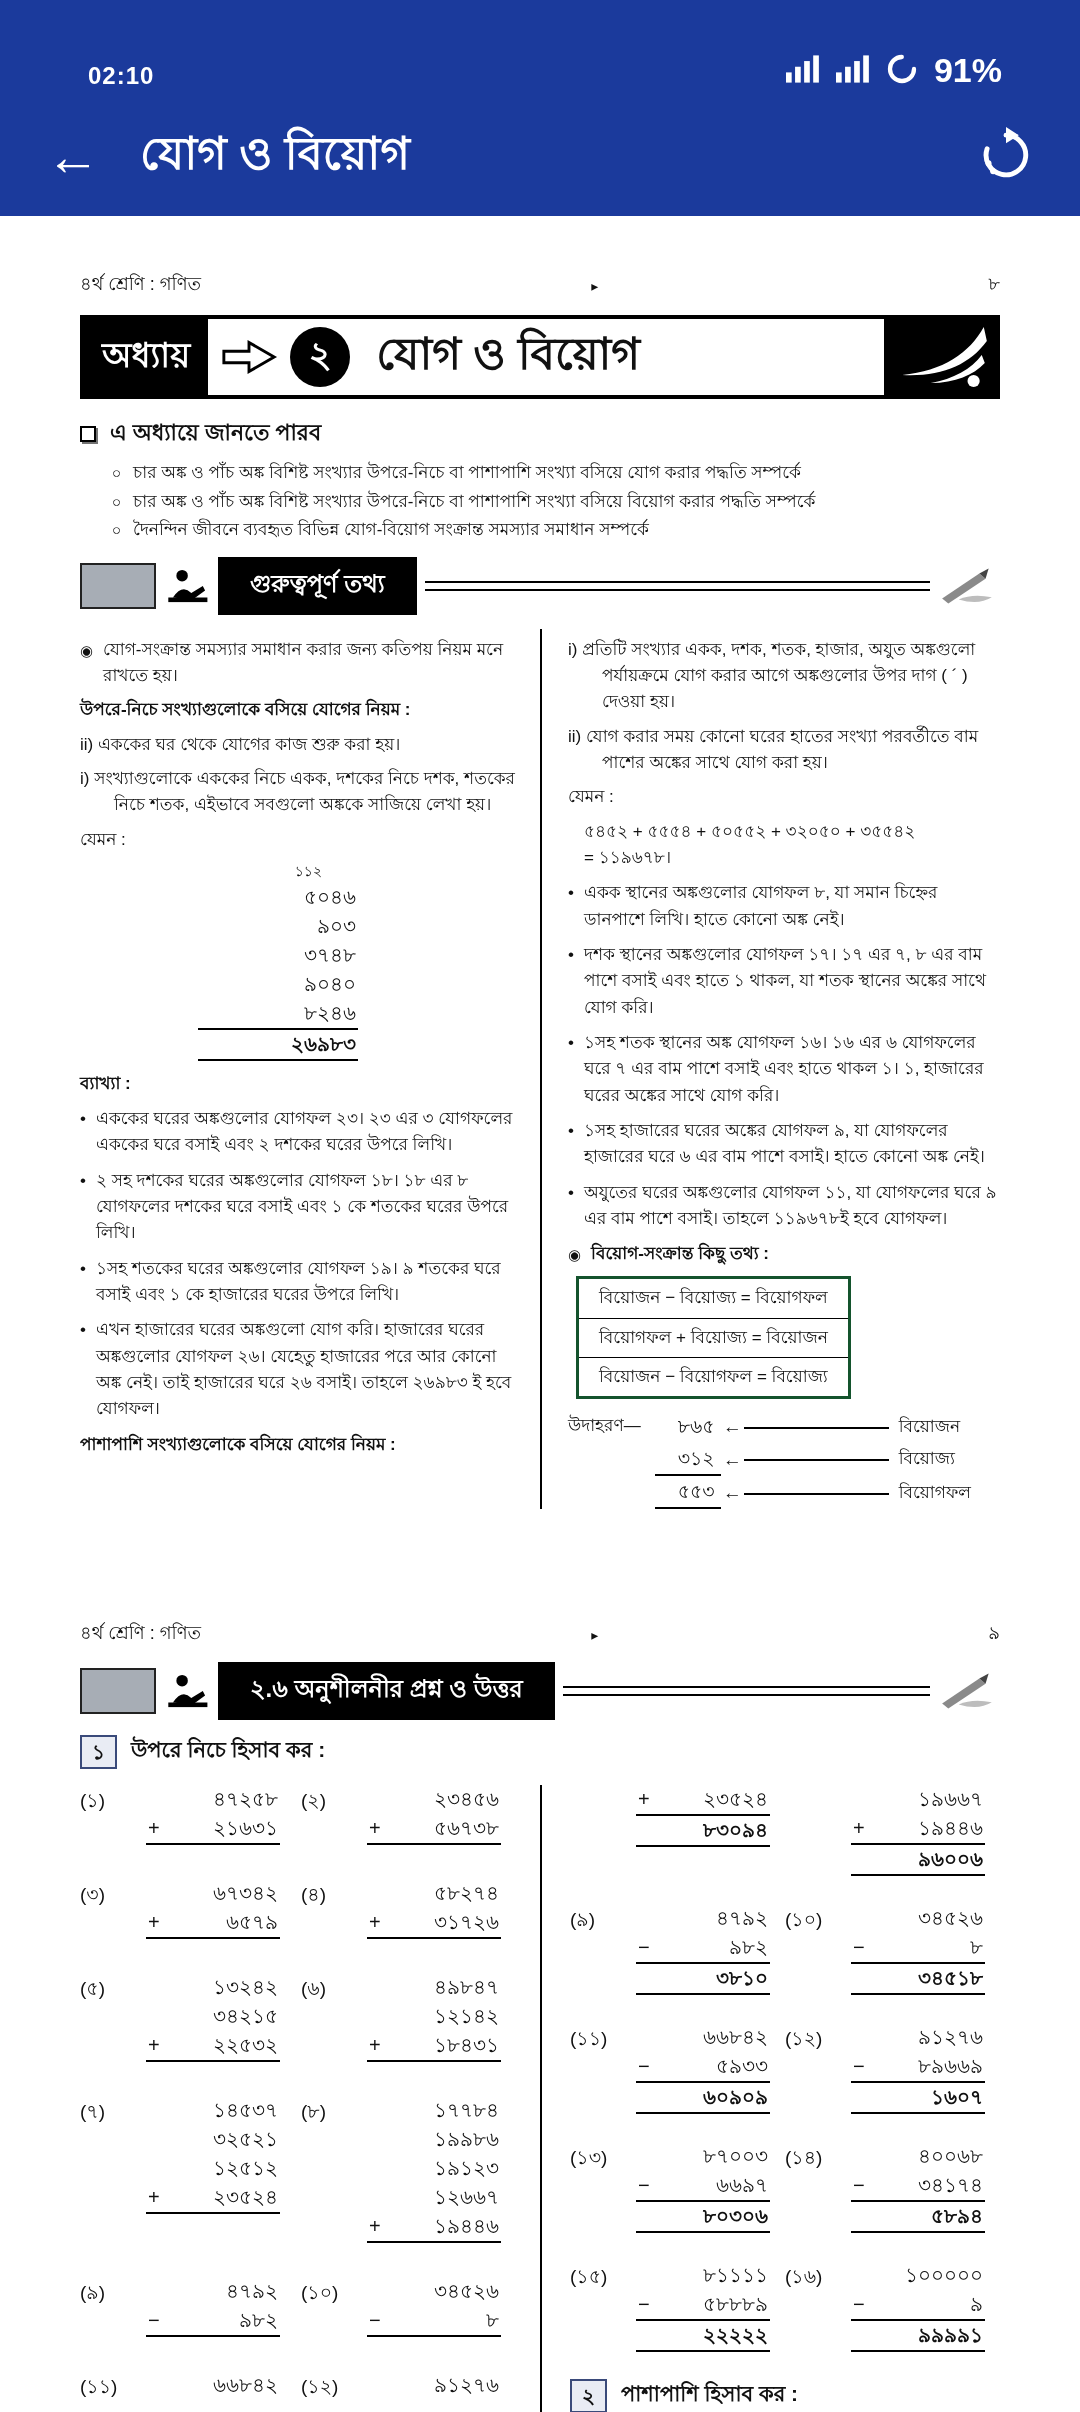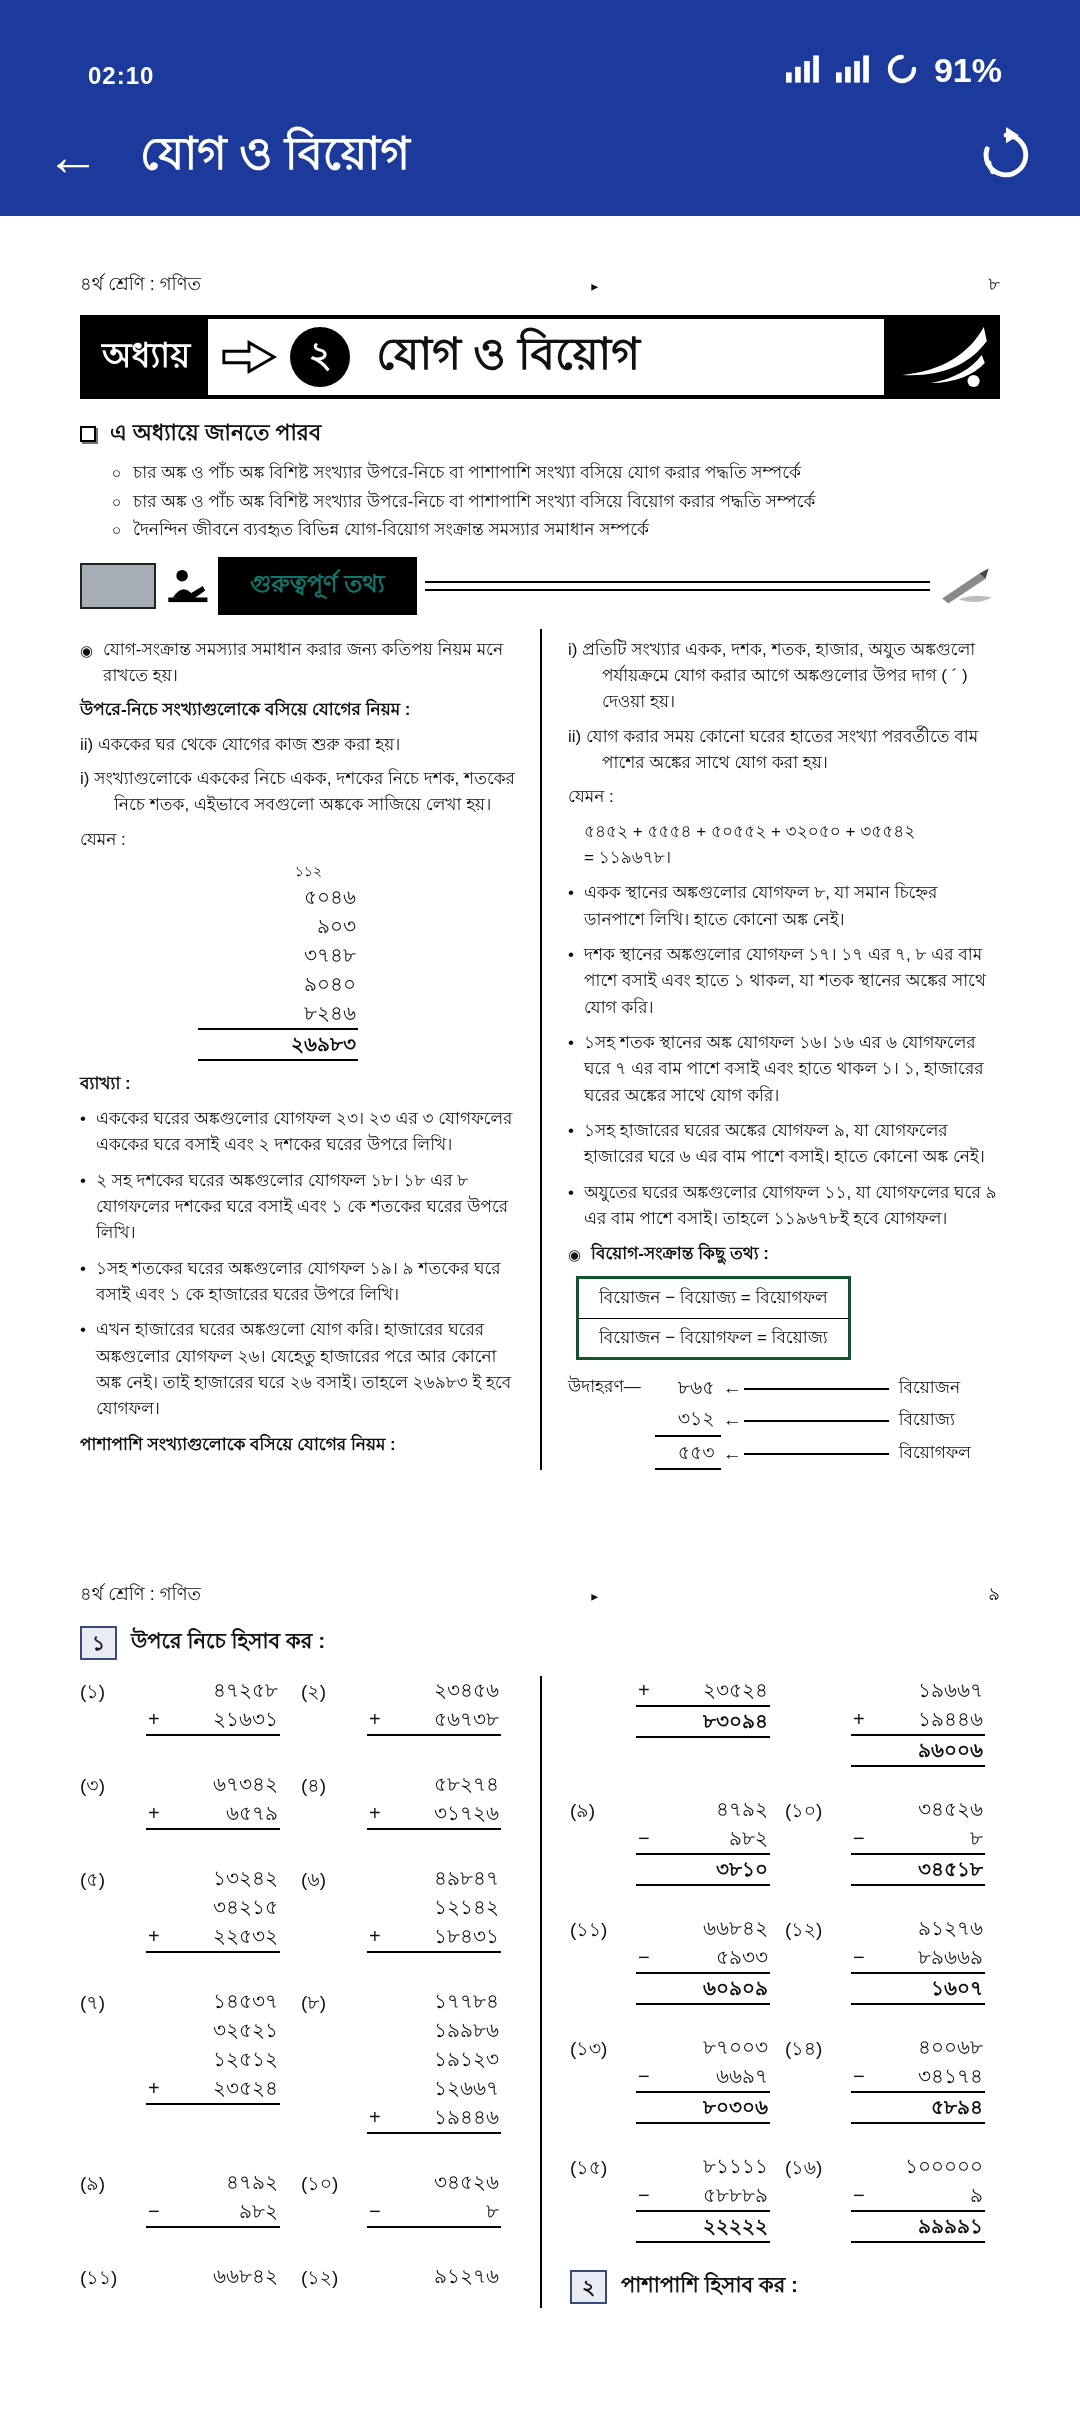--- a/index.html
+++ b/index.html
@@ -38,21 +38,21 @@
 
   .intro { margin:8px 0 16px; }
   .intro-title { display:flex; align-items:center; gap:14px; font-size:22px; font-weight:bold; margin-bottom:8px; }
   .intro-sq { width:16px; height:16px; border:2.5px solid #000; box-shadow:2px 2px 0 rgba(0,0,0,.55); }
   .intro-item { display:flex; gap:12px; margin-left:32px; font-size:17px; line-height:1.5; margin-top:3px; }
   .circ { flex:0 0 auto; font-size:15px; line-height:1.7; }
 
   .section-bar { display:flex; align-items:center; margin:12px 0 16px; height:54px; }
   .sb-gray { width:76px; height:46px; background:#a7adb5; border:2px solid #222; }
   .sb-person { margin:0 6px 0 10px; display:flex; }
-  .sb-band { background:#000; color:#0f766e; font-size:24px; font-weight:bold; padding:8px 32px 10px; white-space:nowrap; }
+  .sb-band { background:#000; color:#ffffff; font-size:24px; font-weight:bold; padding:8px 32px 10px; white-space:nowrap; }
   .sb-line { flex:1; height:10px; border-top:2.5px solid #000; border-bottom:2.5px solid #000; margin:0 8px; }
   .sb-art { display:flex; }
 
   .cols { display:flex; }
   .col { width:50%; font-size:17px; line-height:1.55; }
   .col-left { padding-right:24px; }
   .col-right { border-left:2.5px solid #000; padding-left:26px; }
   .col p { margin:8px 0; }
   .bhead { font-weight:bold; }
   .numbered { padding-left:34px; text-indent:-34px; }
@@ -299,20 +299,21 @@
                 <span class="b">•</span>
                 <span>অযুতের ঘরের অঙ্কগুলোর যোগফল ১১, যা যোগফলের ঘরে ৯ এর বাম পাশে বসাই। তাহলে ১১৯৬৭৮ই হবে যোগফল।</span>
               </div>
           </div>
           <p class="lead bhead">
             <span class="marker">◉</span>
             <span>বিয়োগ-সংক্রান্ত কিছু তথ্য :</span>
           </p>
           <div class="formula-box">
             <div class="frow">বিয়োজন − বিয়োজ্য = বিয়োগফল</div>
+            <div class="frow">বিয়োগফল + বিয়োজ্য = বিয়োজন</div>
             <div class="frow">বিয়োজন − বিয়োগফল = বিয়োজ্য</div>
           </div>
           <div class="sub-example">
             <span class="sub-ex-head">উদাহরণ—</span>
             <div class="sub-rows">
               <div class="sub-row">
                 <span class="sn">৮৬৫</span>
                 <span class="tailwrap">
                     <span class="arr">←</span>
                     <span class="tail"></span>
@@ -342,20 +343,39 @@
     </div>
 
     <div class="page page2">
 
       <div class="page-head">
         <span>৪র্থ শ্রেণি : গণিত</span>
         <span class="tri">▸</span>
         <span>৯</span>
       </div>
 
+      <div class="section-bar">
+        <div class="sb-gray"></div>
+        <span class="sb-person">
+          <svg viewBox="0 0 40 32" width="46" height="38">
+              <circle cx="14" cy="7" r="5" fill="#000"></circle>
+              <path d="M6 26 q8 -12 16 -4 l10 -6 2 4 -11 8 z" fill="#000"></path>
+              <rect x="2" y="26" width="34" height="4" fill="#000"></rect>
+            </svg>
+        </span>
+        <div class="sb-band">২.৬ অনুশীলনীর প্রশ্ন ও উত্তর</div>
+        <div class="sb-line"></div>
+        <span class="sb-art">
+          <svg viewBox="0 0 60 36" width="62" height="40">
+              <path d="M4 30 L40 6 l6 5 -36 24 z" fill="#8a8a8a"></path>
+              <path d="M40 6 l9 -5 -3 10 z" fill="#444"></path>
+              <path d="M20 31 q14 -6 32 -2 q-13 8 -32 2 z" fill="#bdbdbd"></path>
+            </svg>
+        </span>
+      </div>
 
       <div class="ex-head">
         <span class="badge">১</span>
         <span>উপরে নিচে হিসাব কর :</span>
       </div>
 
       <div class="prob-area">
         <div class="half left-half" id="left-problems">
             <div class="prob">
               <span class="prob-label">(১)</span>

